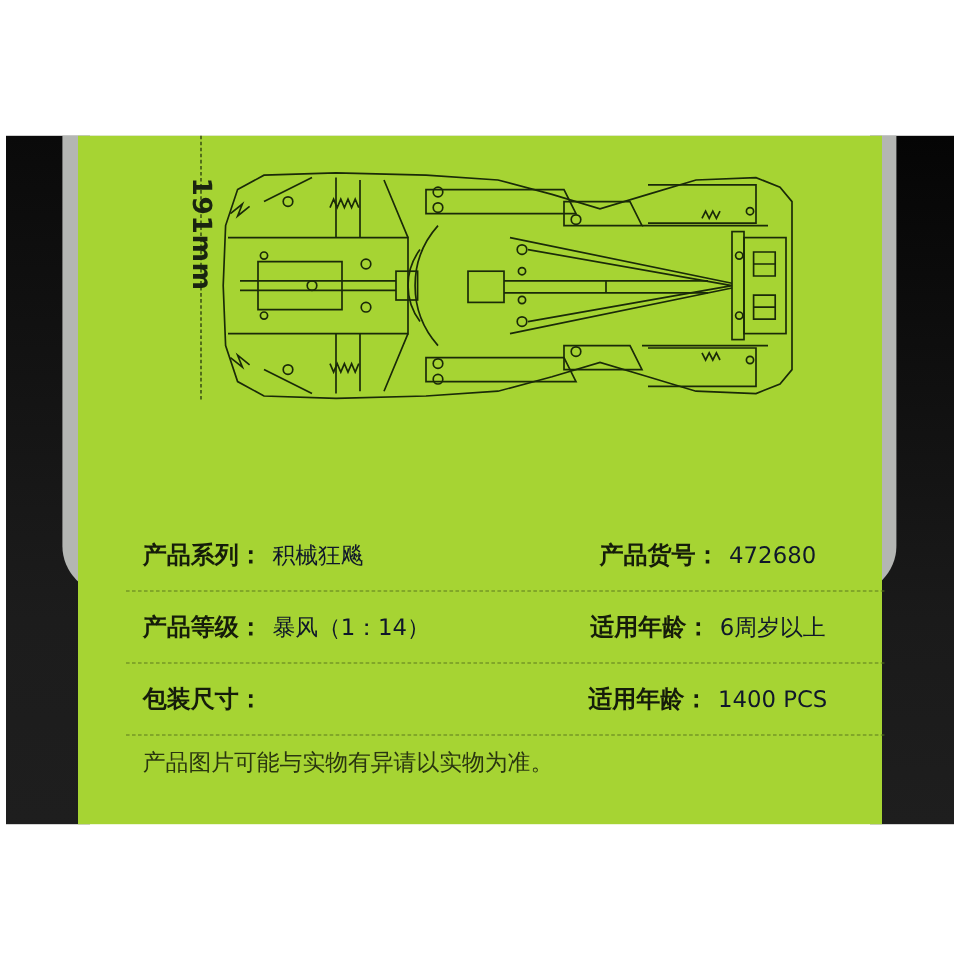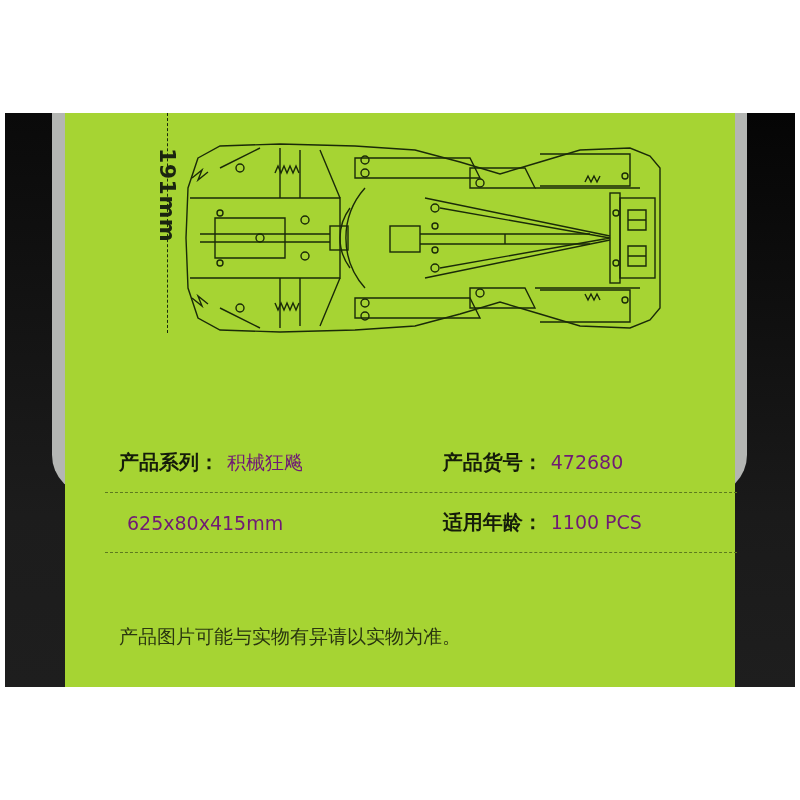--- a/index.html
+++ b/index.html
@@ -16,23 +16,23 @@
     .green { position: absolute; left: 60px; top: 0; width: 670px; height: 574px; background: #a6d433; }
 
     .dim-line { position: absolute; left: 102px; top: 0; height: 220px; border-left: 1px dashed #1a2a0a; }
     .dim-text { position: absolute; left: 62px; top: 60px; width: 80px; height: 30px; transform: rotate(90deg); transform-origin: center; font-weight: bold; font-size: 22px; color: #1a2410; text-align: center; line-height: 30px; letter-spacing: 0.5px; }
 
     .car { position: absolute; left: 115px; top: 25px; width: 490px; height: 200px; }
 
     .spec-table { position: absolute; left: 40px; top: 320px; width: 632px; }
     .spec-row { display: flex; height: 60px; align-items: center; border-bottom: 1.5px dashed #5d7a1e; padding-left: 14px; }
     .spec-cell { display: flex; align-items: baseline; width: 330px; }
-    .spec-cell.right { width: 300px; }
+    .spec-cell.right { width: 300px; justify-content: center; }
     .spec-label { font-weight: bold; font-size: 20px; color: #151c0a; white-space: nowrap; }
-    .spec-value { font-size: 19px; color: #701a75; margin-left: 8px; white-space: nowrap; }
+    .spec-value { font-size: 19px; color: #0f172a; margin-left: 8px; white-space: nowrap; }
 
     .notes { position: absolute; left: 54px; top: 506px; text-align: right; }
     .note { font-size: 19px; color: #2a3610; line-height: 34px; white-space: nowrap; }
   </style>
 </head>
 <body>
 
 <div class="frame">
   <div class="bg-black left"></div>
   <div class="bg-black right"></div>
@@ -115,25 +115,35 @@
           <span class="spec-label">产品系列：</span>
           <span class="spec-value">积械狂飚</span>
         </div>
         <div class="spec-cell right">
           <span class="spec-label">产品货号：</span>
           <span class="spec-value">472680</span>
         </div>
       </div>
       <div class="spec-row">
         <div class="spec-cell">
-          <span class="spec-value">625x80x415mm</span>
+          <span class="spec-label">产品等级：</span>
+          <span class="spec-value">暴风（1：14）</span>
         </div>
         <div class="spec-cell right">
           <span class="spec-label">适用年龄：</span>
-          <span class="spec-value">1100 PCS</span>
+          <span class="spec-value">6周岁以上</span>
+        </div>
+      </div>
+      <div class="spec-row">
+        <div class="spec-cell">
+          <span class="spec-label">包装尺寸：</span>
+        </div>
+        <div class="spec-cell right">
+          <span class="spec-label">适用年龄：</span>
+          <span class="spec-value">1400 PCS</span>
         </div>
       </div>
     </div>
 
     <div class="notes">
       <div class="note">产品图片可能与实物有异请以实物为准。</div>
     </div>
   </div>
 </div>
 

